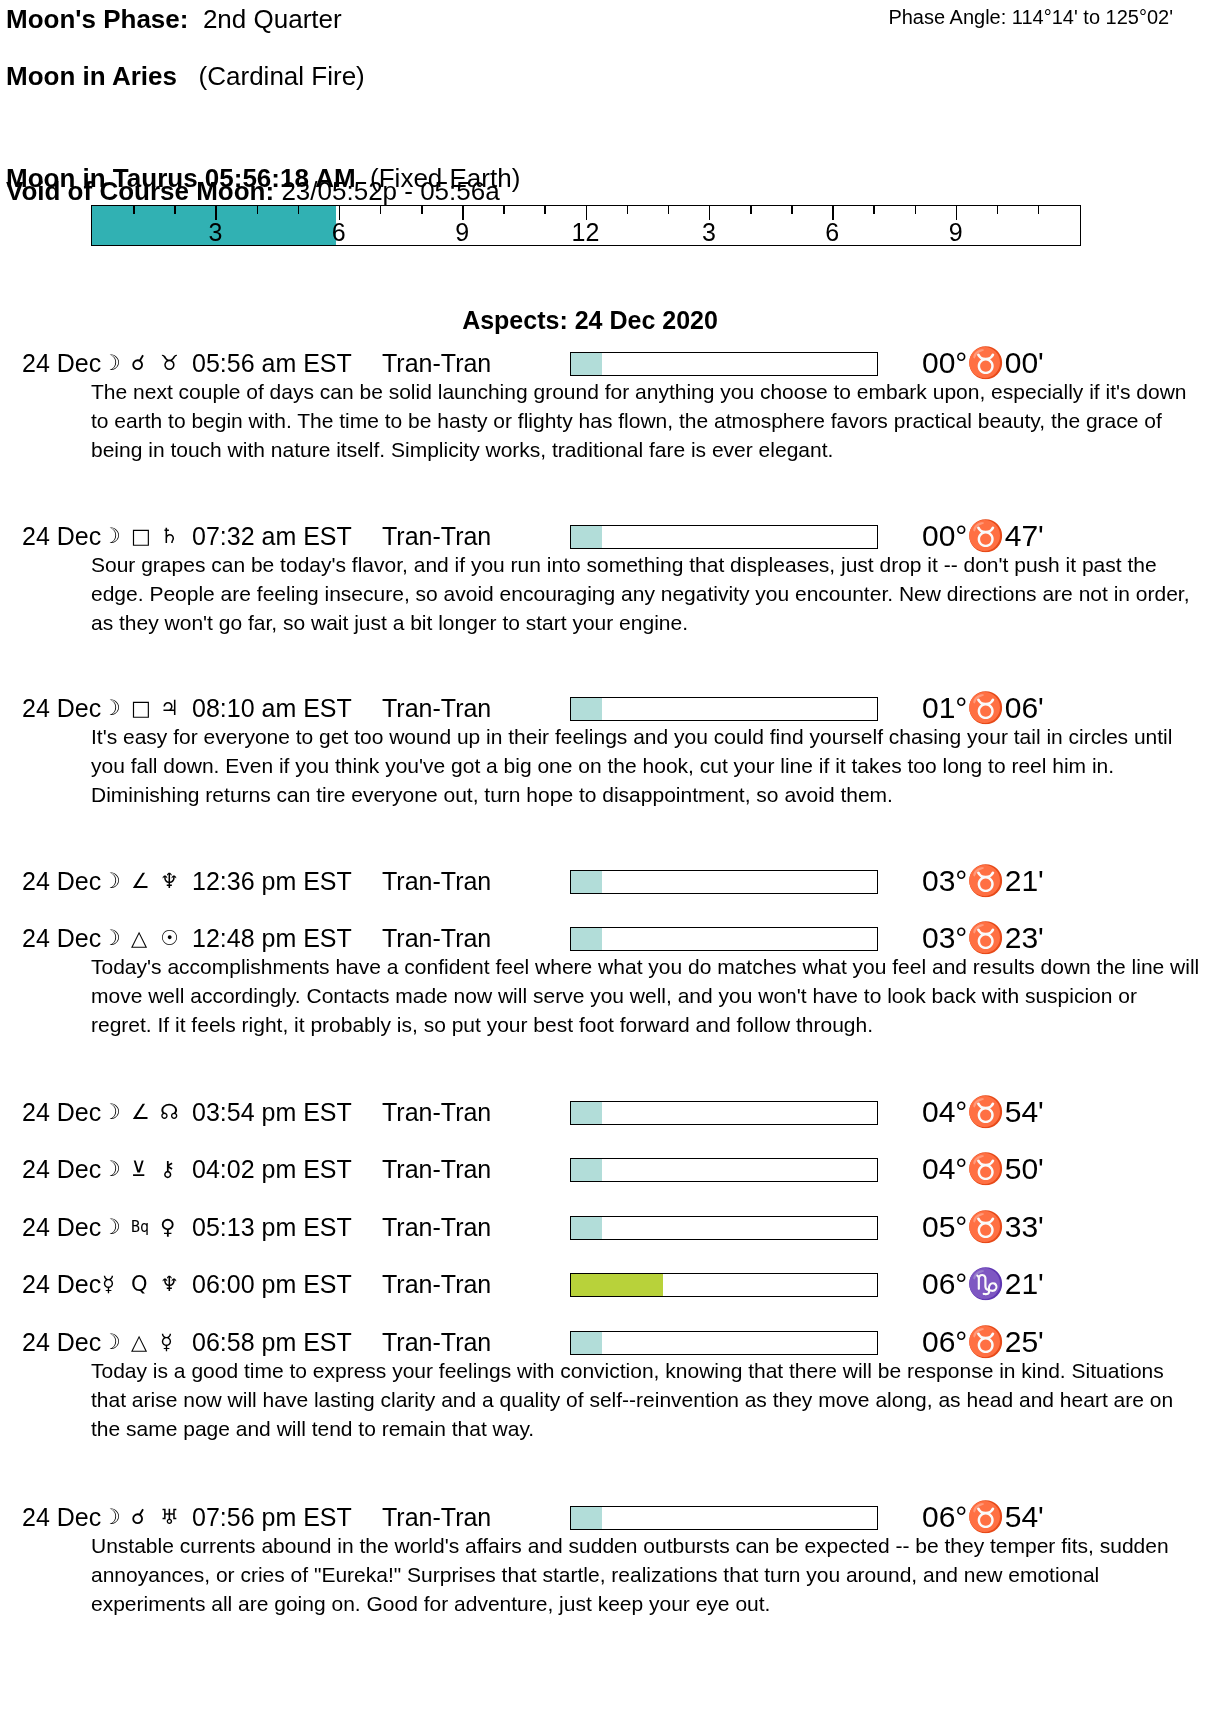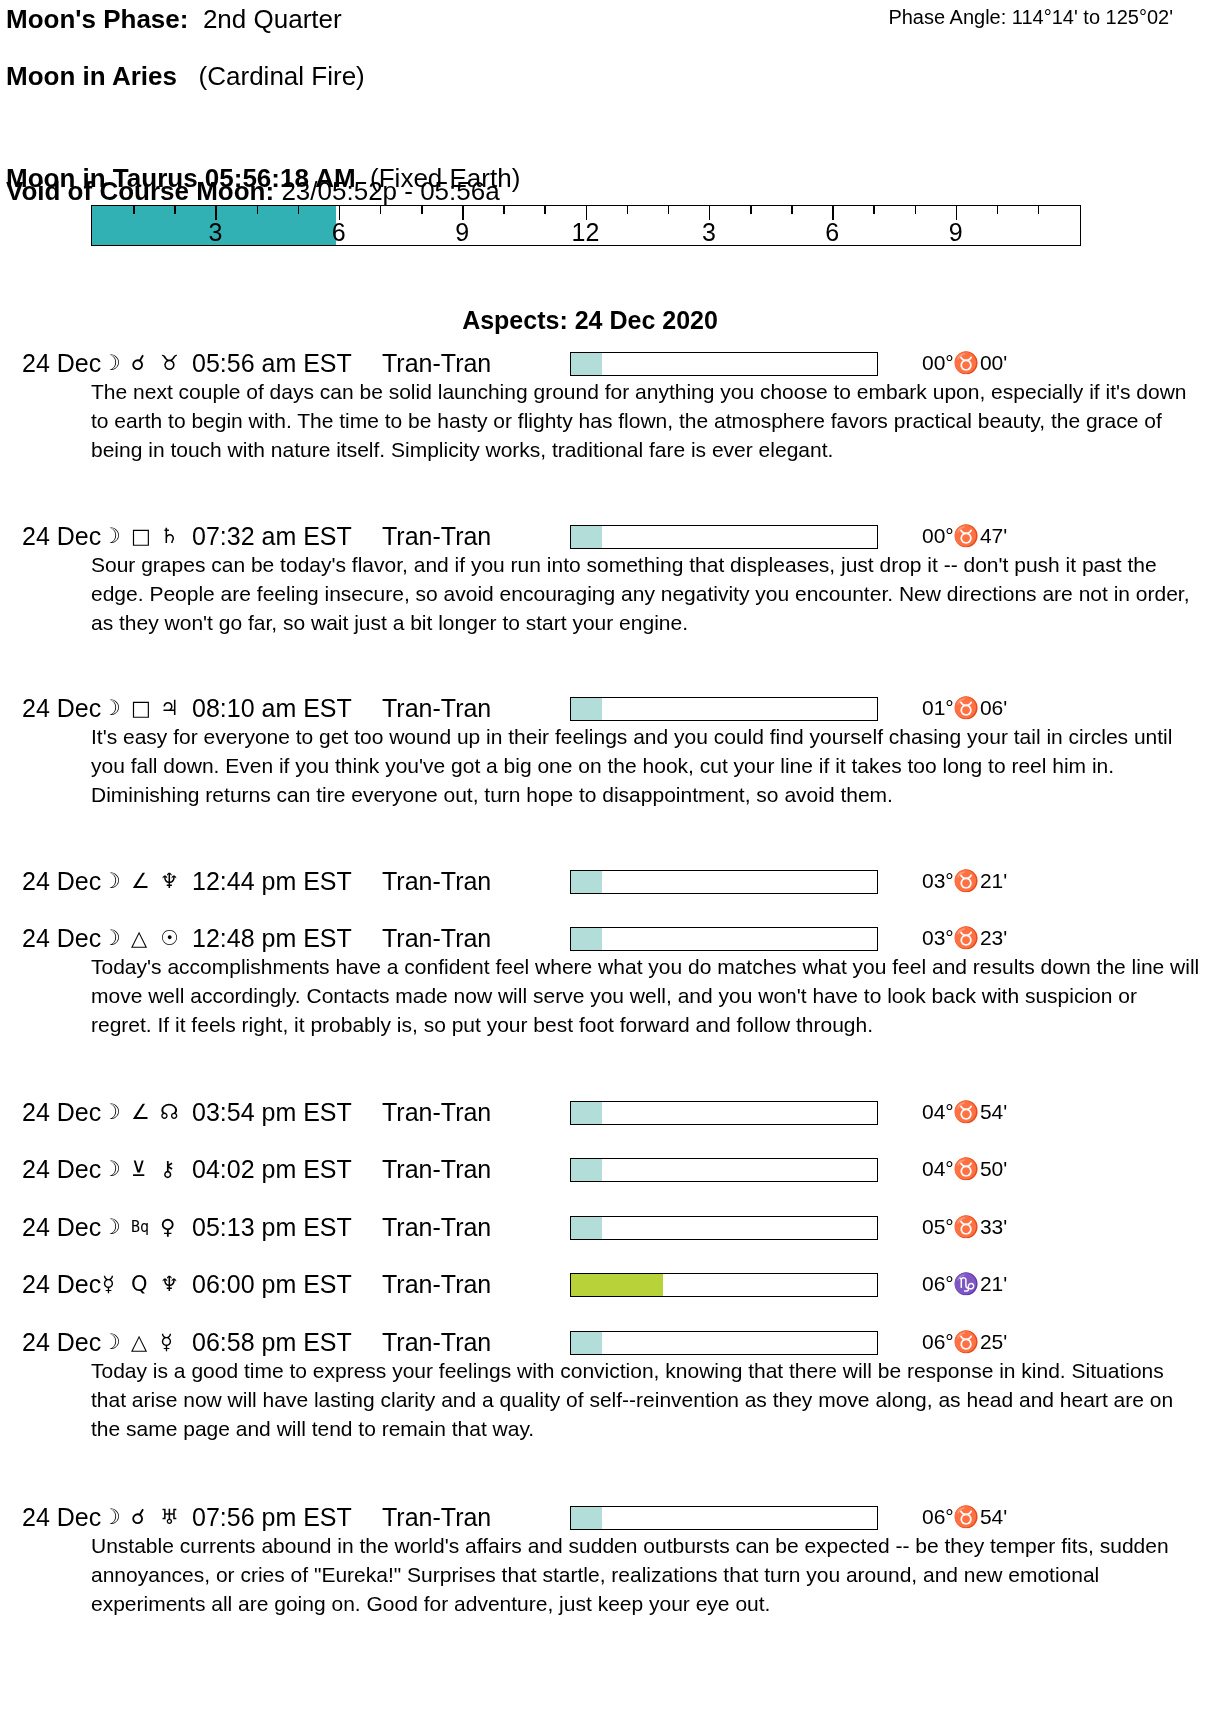--- a/index.html
+++ b/index.html
@@ -28,21 +28,21 @@
   .row .g1 { position: absolute; left: 96px; }
   .row .asp { position: absolute; left: 125px; }
   .row .g2 { position: absolute; left: 154px; }
   .row .time { position: absolute; left: 186px; }
   .row .kind { position: absolute; left: 376px; }
   .row .bar {
     position: absolute; left: 570px; top: 4px; width: 308px; height: 24px;
     border: 1.5px solid #000; box-sizing: border-box; background: #fff;
   }
   .row .bar .bfill { position: absolute; left: 0; top: 0; bottom: 0; }
-  .row .deg { position: absolute; left: 922px; top: 0; font-size: 21px; line-height: 30px; }
+  .row .deg { position: absolute; left: 922px; top: 0; font-size: 30px; line-height: 30px; }
   .row .desc {
     position: absolute; left: 91px; top: 29px; width: 1110px;
     font-size: 21px; line-height: 29px; white-space: normal;
   }
   .sym { font-family: "DejaVu Sans", sans-serif; font-size: 21px; }
   .small-sym { font-family: "DejaVu Sans Mono", monospace; font-size: 15px; }
 </style>
 </head>
 <body>
 
@@ -146,21 +146,21 @@
       </div>
       <div class="deg">01°♉06'</div>
       <div class="desc">It's easy for everyone to get too wound up in their feelings and you could find yourself chasing your tail in circles until you fall down. Even if you think you've got a big one on the hook, cut your line if it takes too long to reel him in. Diminishing returns can tire everyone out, turn hope to disappointment, so avoid them.</div>
     </div>
     <div class="row" style="top: 866px;">
       <div class="line">
         <span class="date">24 Dec</span>
         <span class="g1 sym">☽</span>
         <span class="asp sym">∠</span>
         <span class="g2 sym">♆</span>
-        <span class="time">12:44 pm EST</span>
+        <span class="time">12:36 pm EST</span>
         <span class="kind">Tran-Tran</span>
       </div>
       <div class="bar">
         <div class="bfill" style="width: 10%; background: rgb(178, 221, 217);"></div>
       </div>
       <div class="deg">03°♉21'</div>
     </div>
     <div class="row" style="top: 923px;">
       <div class="line">
         <span class="date">24 Dec</span>

